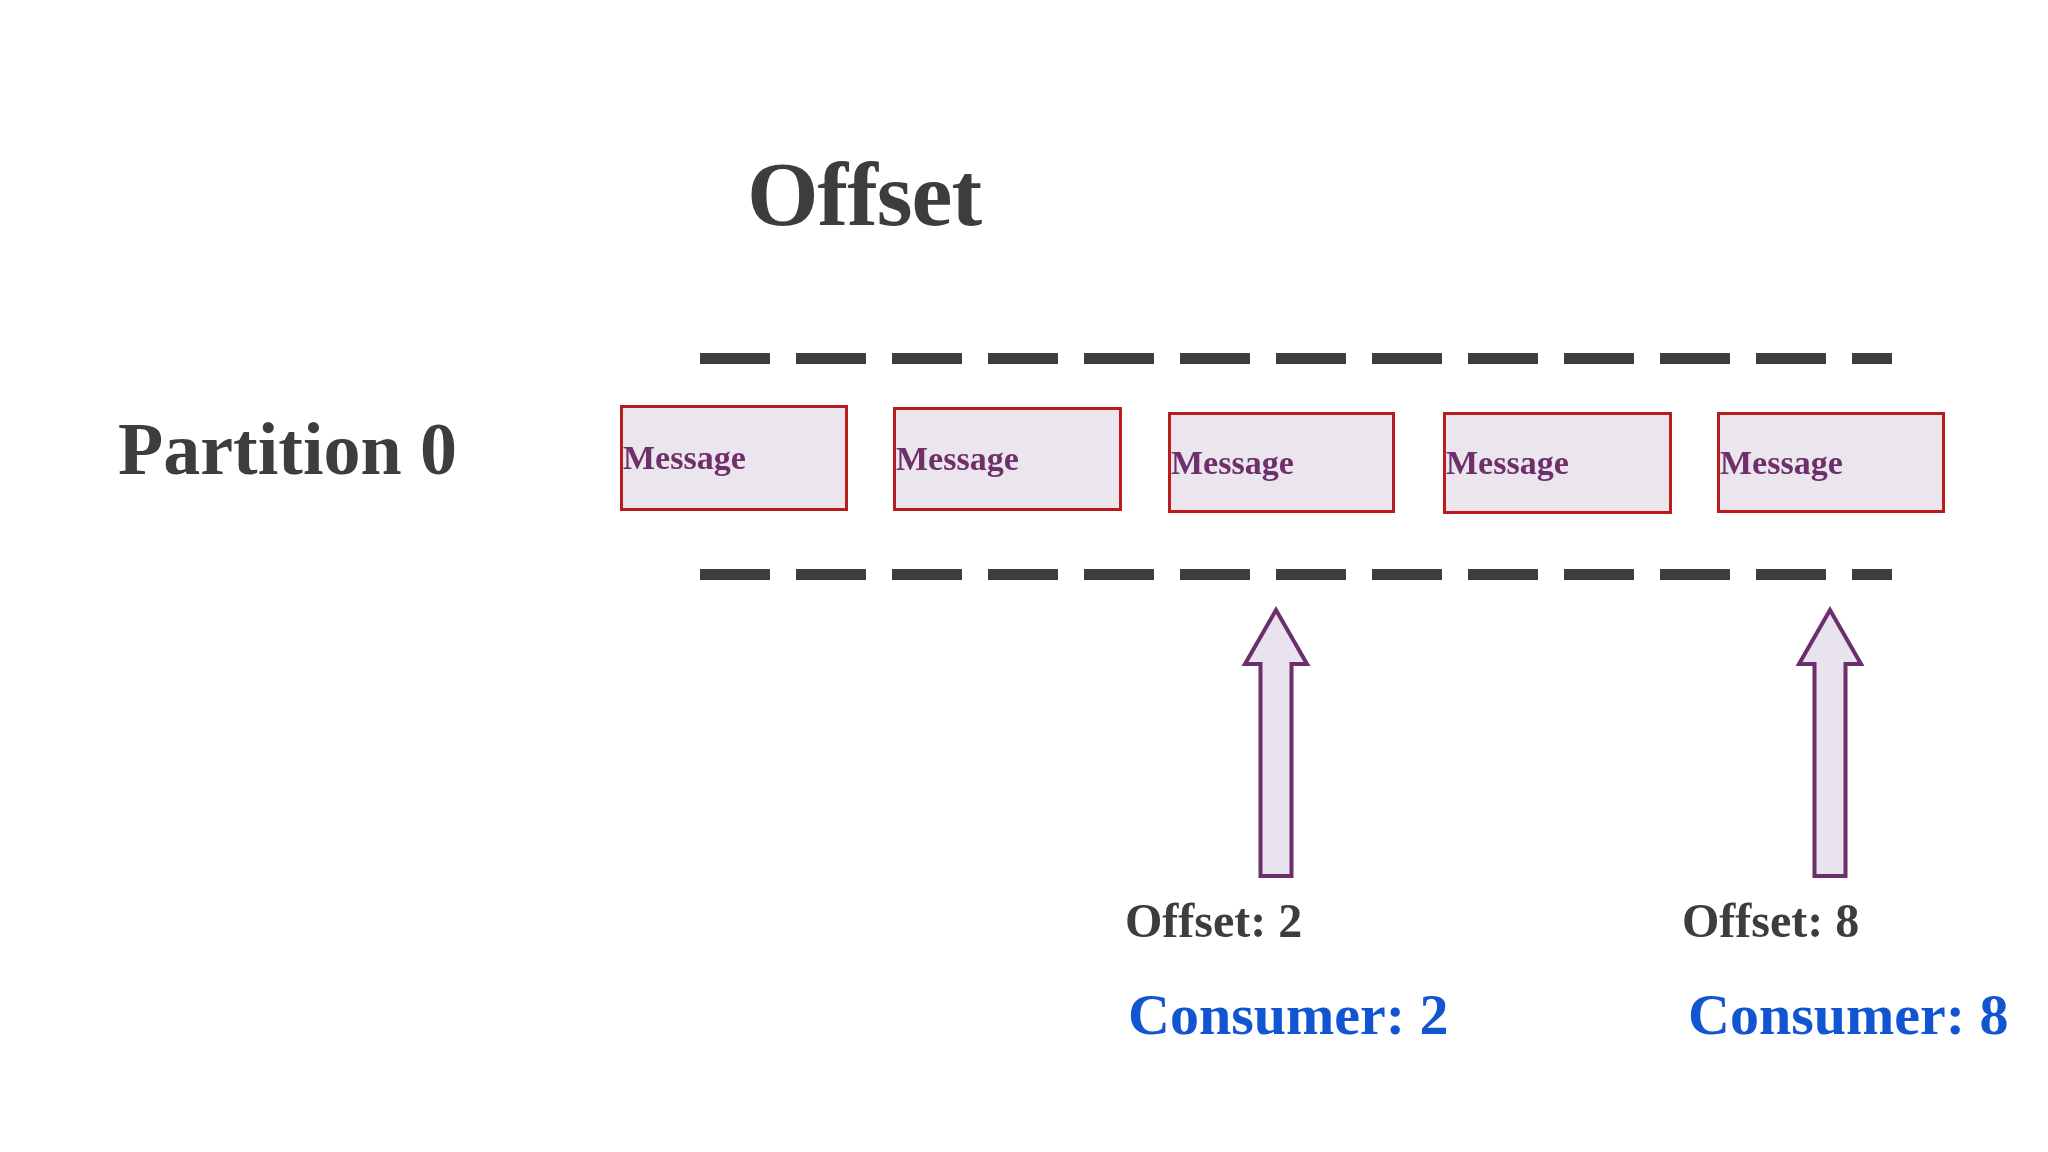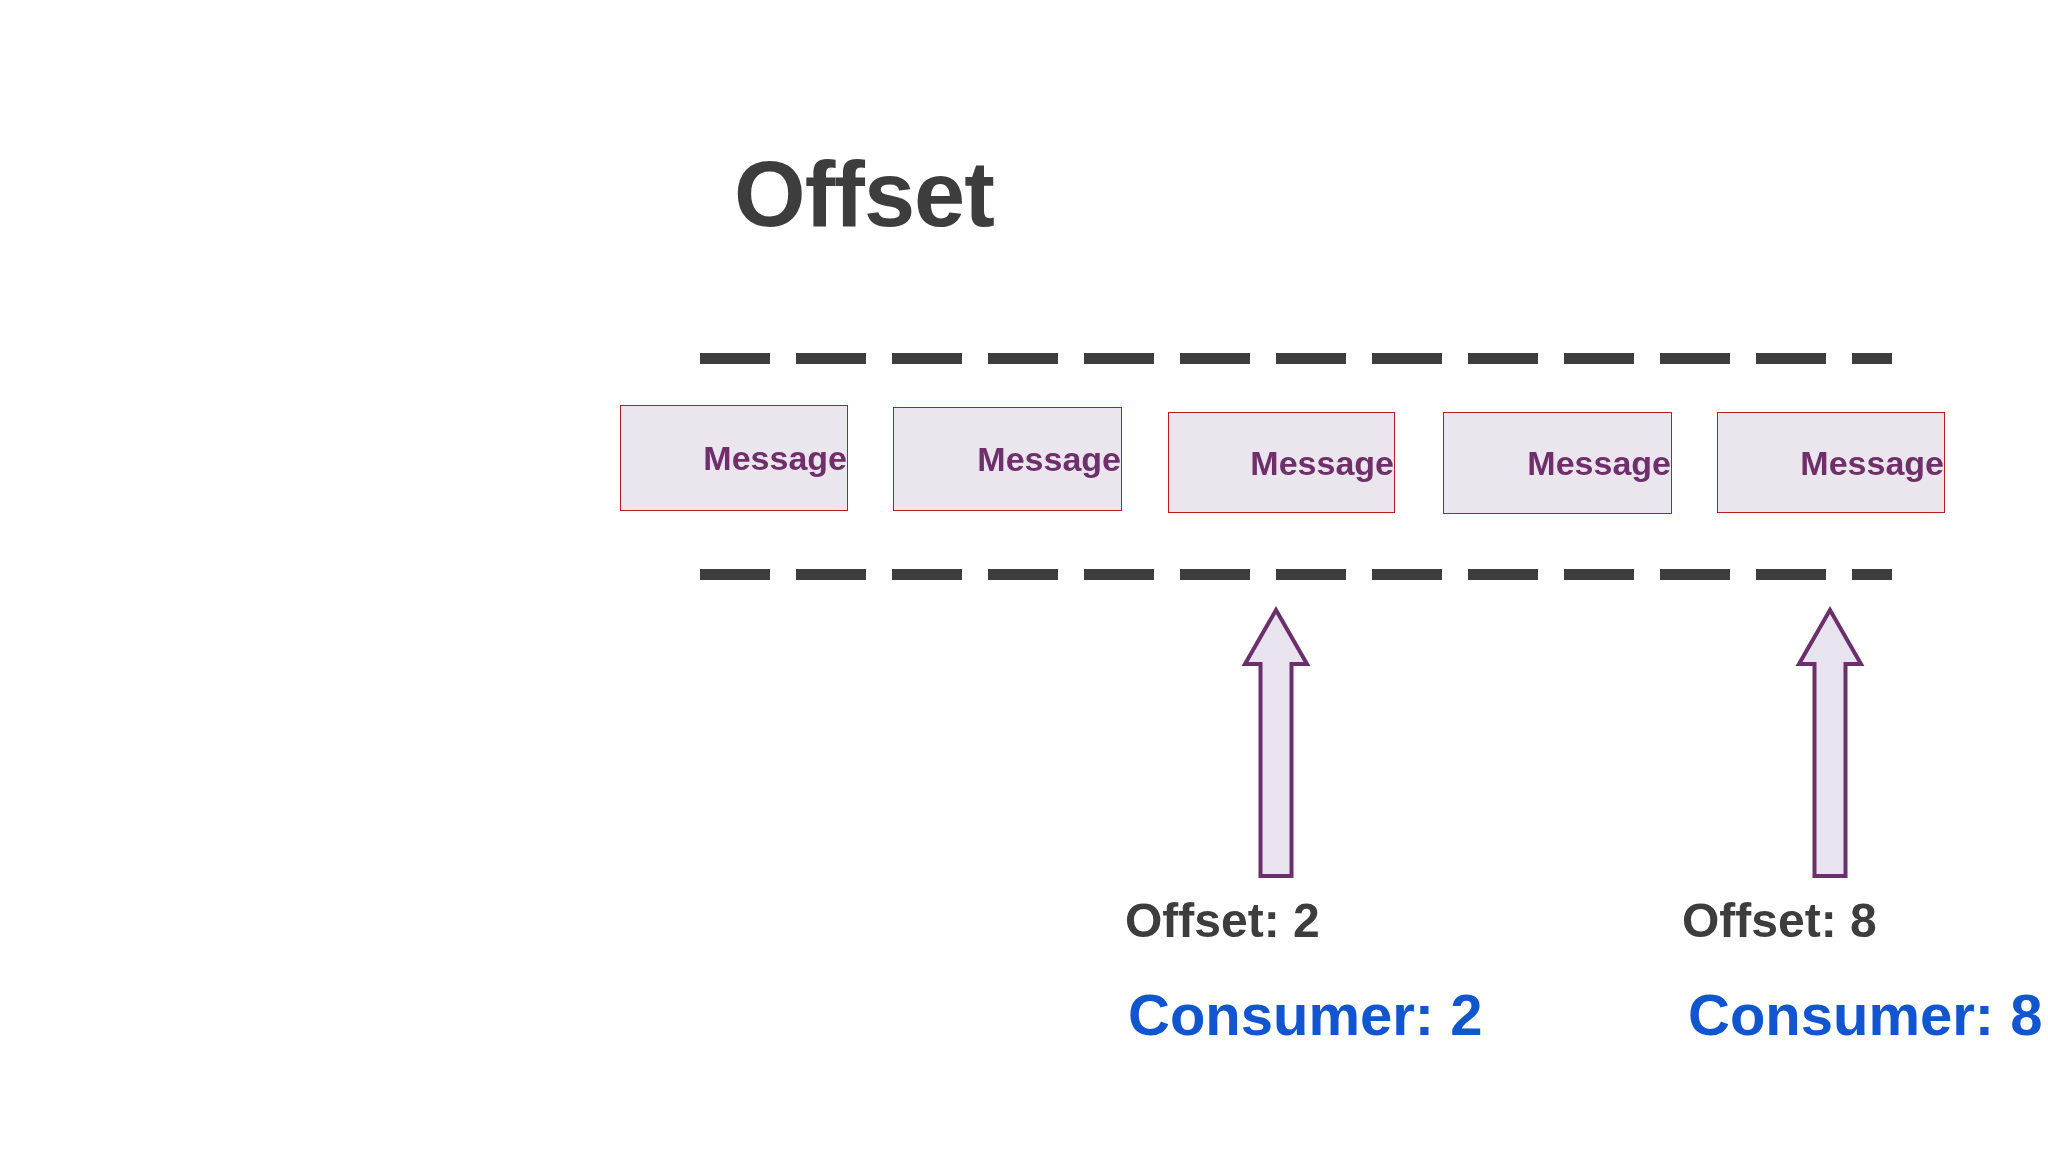--- a/index.html
+++ b/index.html
@@ -10,20 +10,21 @@
   }
   body {
     font-family: "Liberation Sans", sans-serif;
   }
   #canvas {
     position: relative;
     width: 2048px;
     height: 1152px;
     background: #ffffff;
     overflow: hidden;
+    font-family: Liberation Serif, serif;
   }
 
   
   .diagram-title {
     position: absolute;
     left: 0;
     top: 148px;
     width: 2048px;
     text-align: center;
     font-size: 92px;
@@ -60,24 +61,24 @@
     );
   }
   .dashed-line.top    { left: 700px; top: 353px; width: 1192px; }
   .dashed-line.bottom { left: 700px; top: 569px; width: 1192px; }
 
   
   .message-box {
     position: absolute;
     box-sizing: border-box;
     background: #ebe5ed;
-    border: 1px solid #b91c1c;
+    border: 3px solid #b91c1c;
     display: flex;
     align-items: center;
-    justify-content: flex-end;
+    justify-content: flex-start;
   }
   .message-box .msg-text {
     font-size: 34px;
     font-weight: bold;
     color: #6e2f6b;
     line-height: 1;
     white-space: nowrap;
   }
 
   
@@ -111,20 +112,21 @@
     margin-left: 48px;
   }
 </style>
 </head>
 <body>
 
 <div id="canvas">
 
   <div class="diagram-title">Offset</div>
 
+  <div class="partition-label">Partition 0</div>
 
   <div class="dashed-line top"></div>
   <div class="dashed-line bottom"></div>
 
   <div id="messages-layer">
       <div class="message-box" style="left: 620px; top: 405px; width: 228px; height: 106px;">
         <span class="msg-text">Message</span>
       </div>
       <div class="message-box" style="left: 893px; top: 407px; width: 229px; height: 104px;">
         <span class="msg-text">Message</span>

